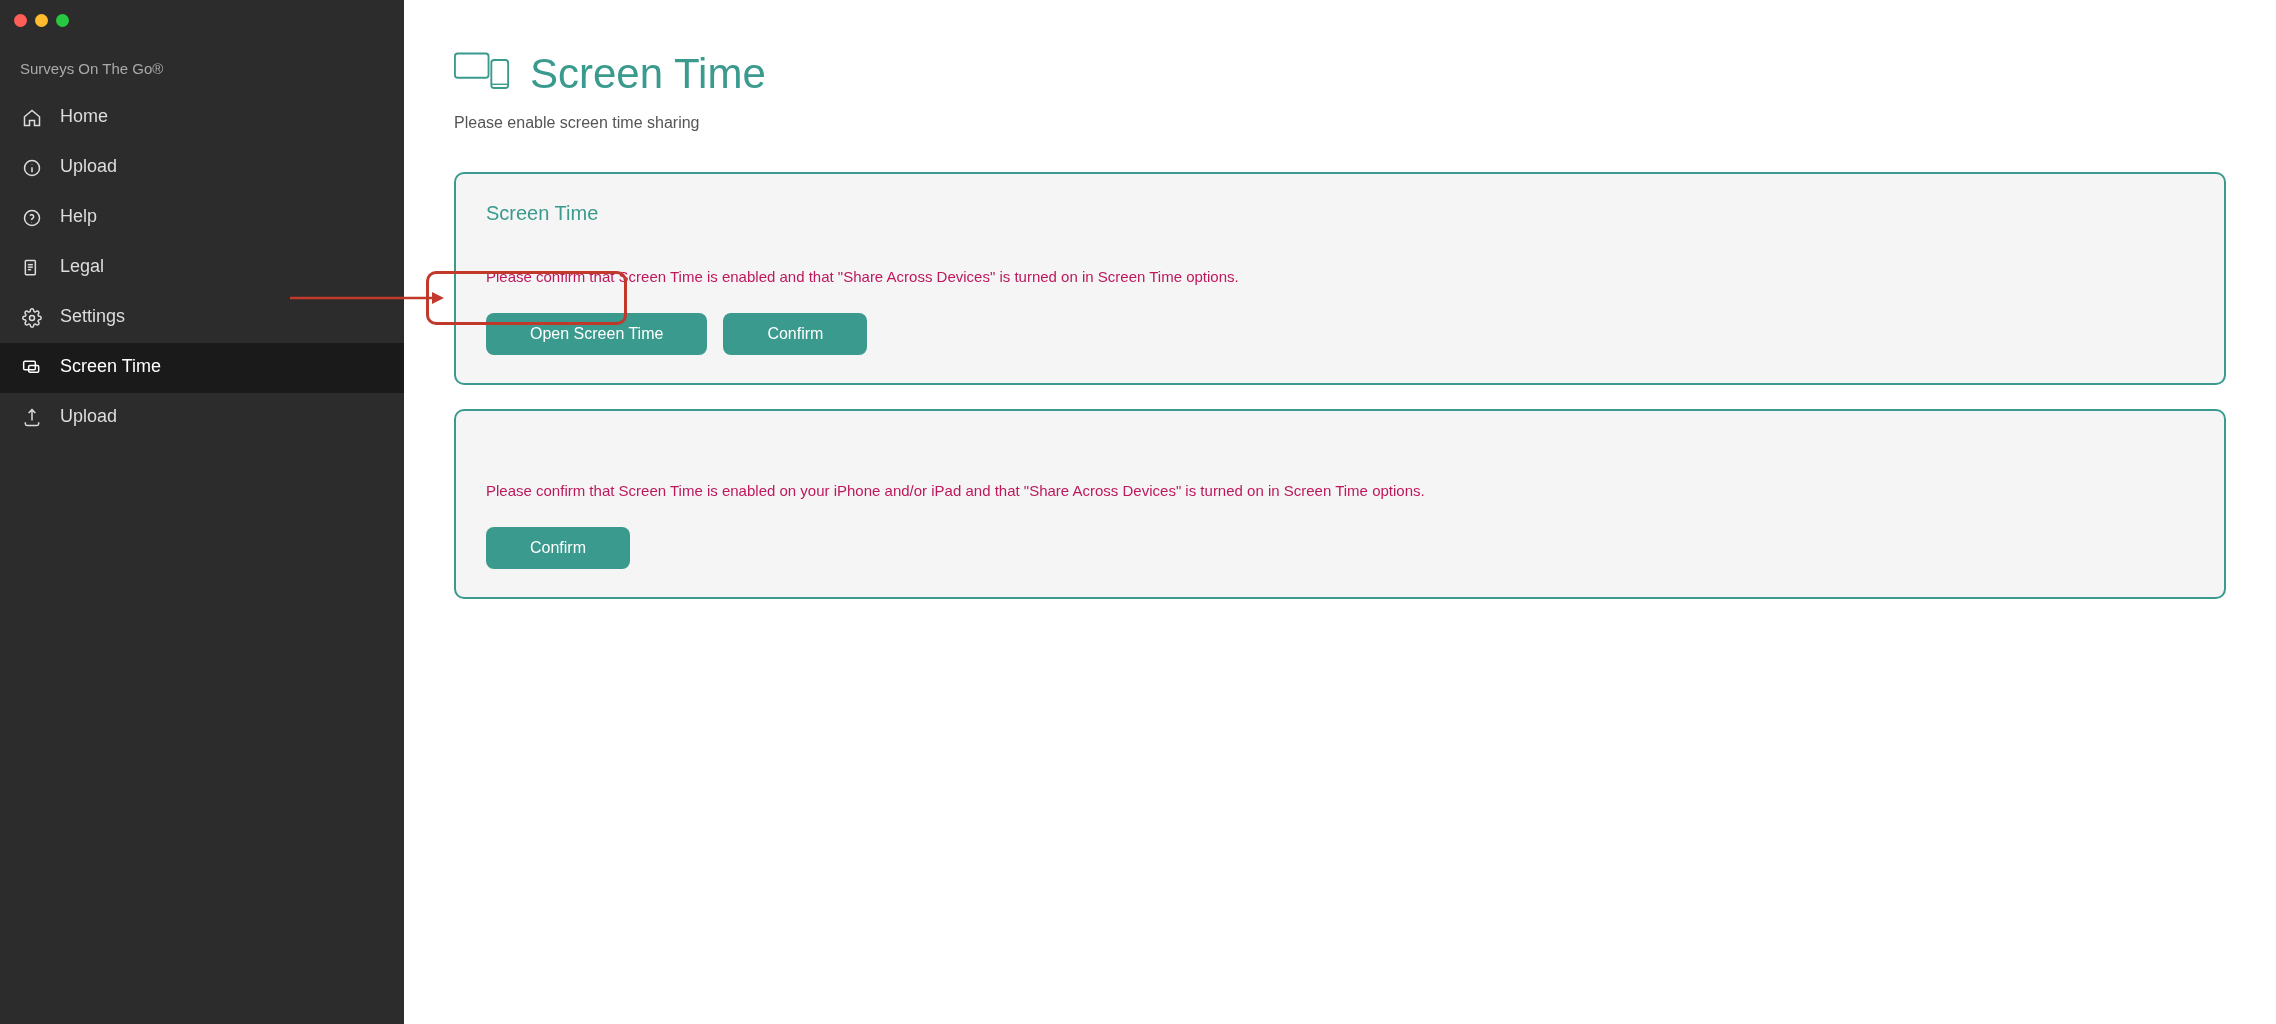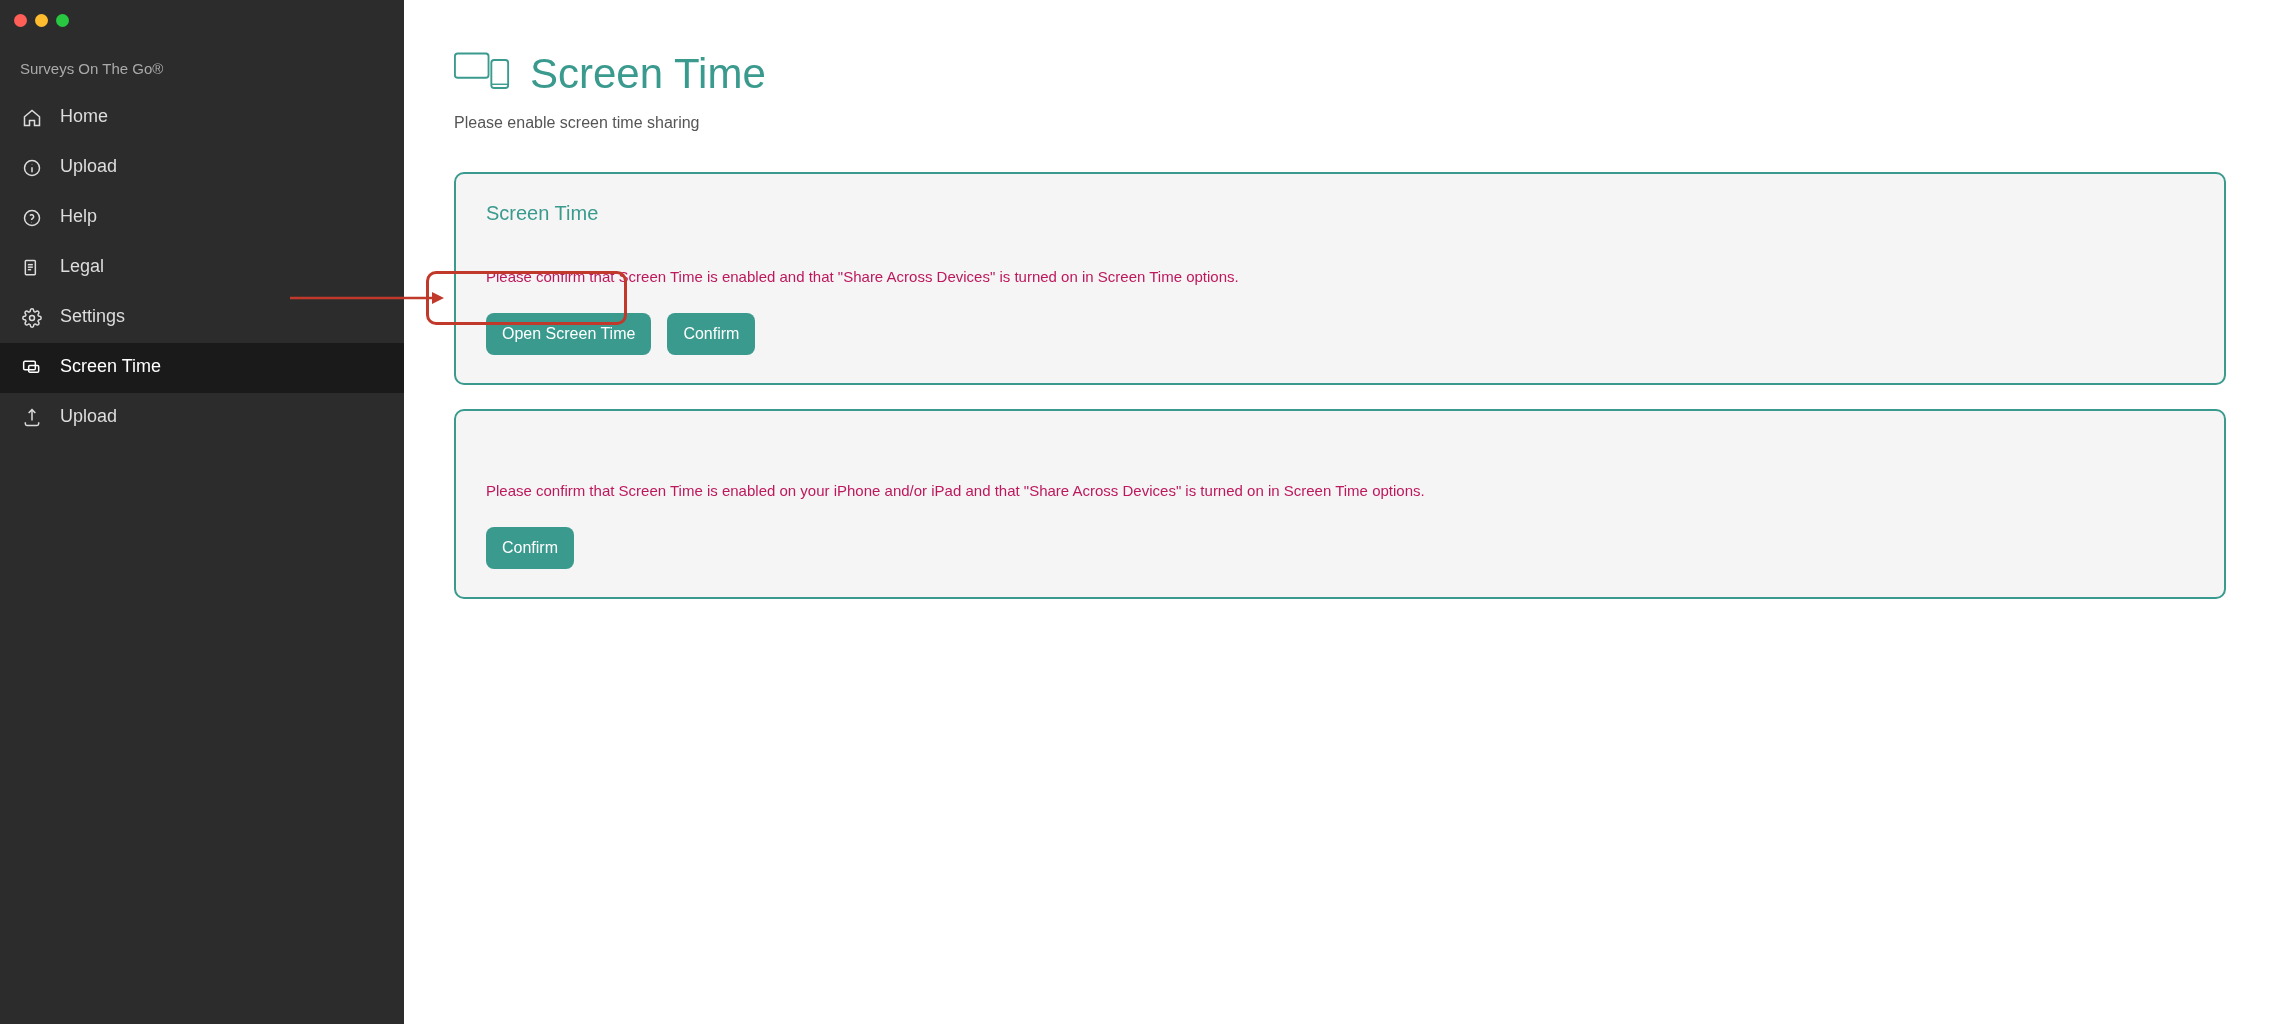--- a/index.html
+++ b/index.html
@@ -142,21 +142,21 @@
       margin-top: 40px;
     }
     .card-actions {
       display: flex;
       gap: 16px;
       align-items: center;
     }
 
     
     .btn {
-      padding: 12px 16px;
+      padding: 12px 44px;
       border-radius: 8px;
       border: none;
       font-size: 16px;
       cursor: pointer;
       font-weight: 500;
     }
     .btn-primary {
       background: #3a9a8e;
       color: #fff;
     }

